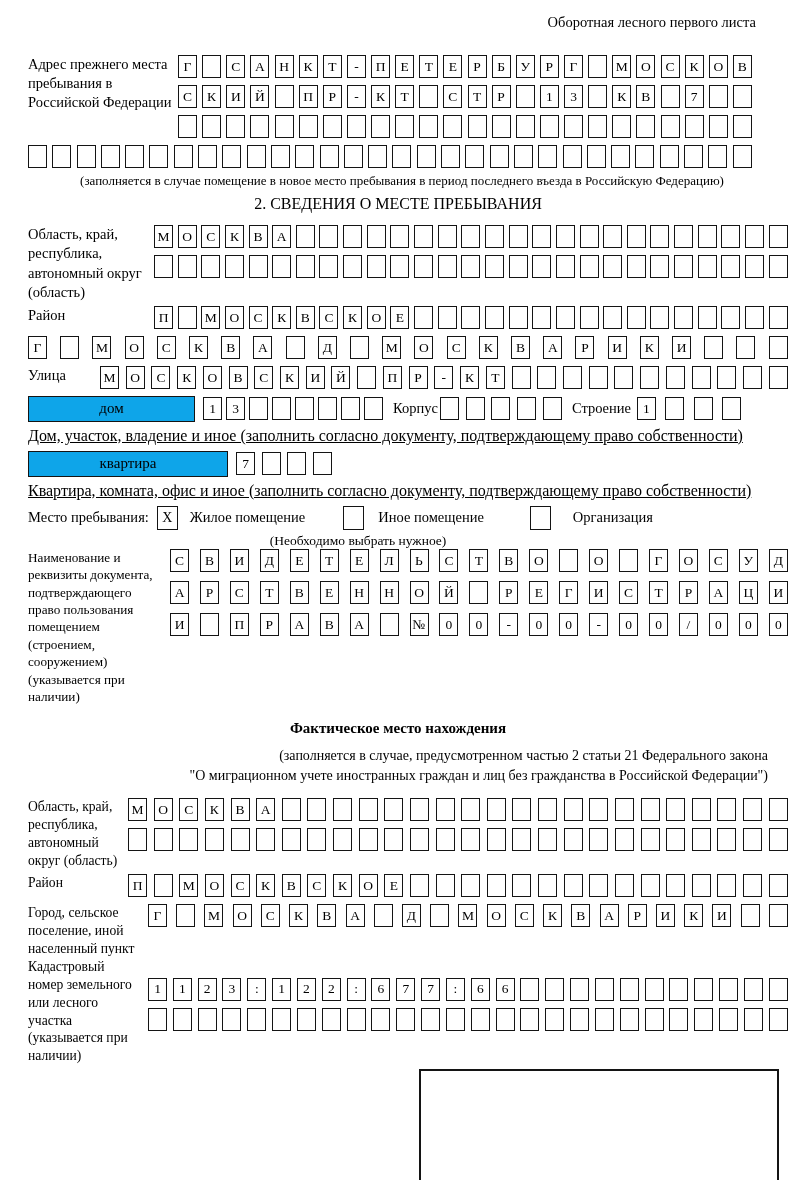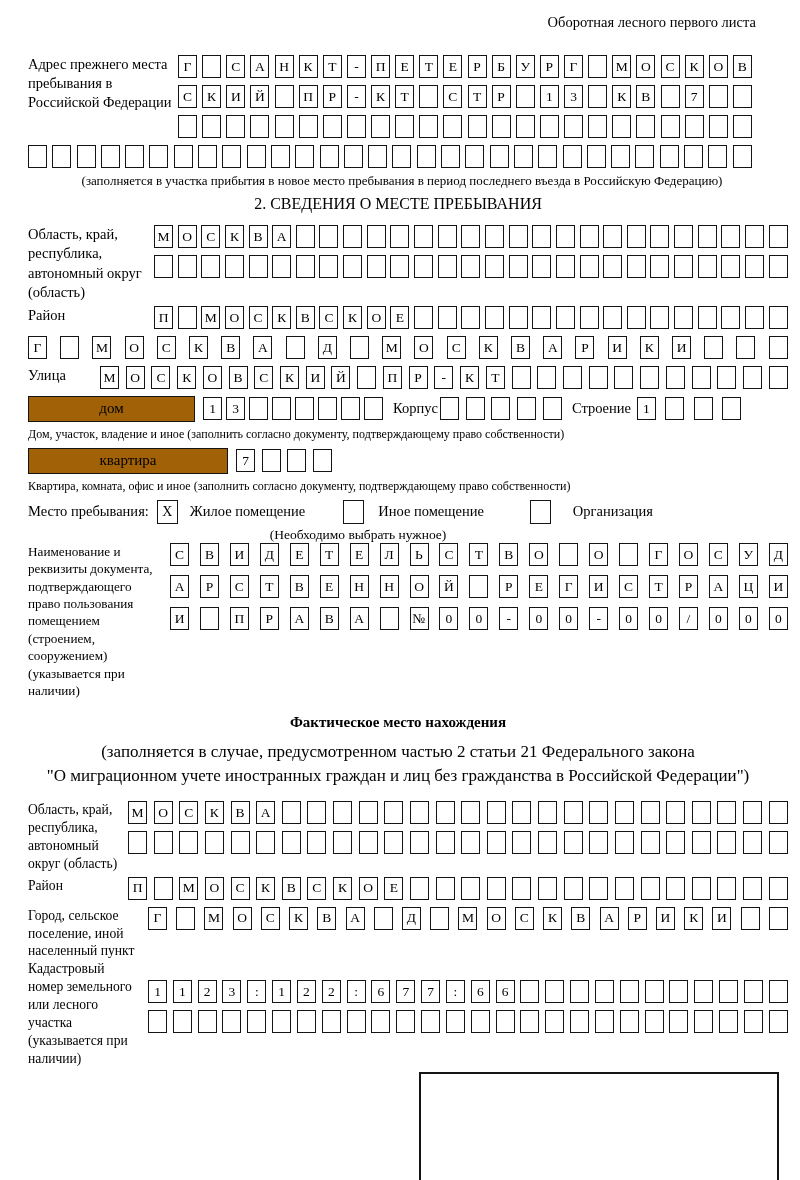--- a/index.html
+++ b/index.html
@@ -22,39 +22,39 @@
   .prevA .cells { margin-right: 36px; }
   .full-row { margin-right: 36px; margin-bottom: 5px; }
   .caption { font-size: 13px; line-height: 1.25; }
   .caption.center { text-align: center; margin-right: 12px; margin-bottom: 6px; }
 
   .sec-title { text-align: center; font-weight: normal; font-size: 16px; margin: 4px 20px 10px 0; }
 
   
   .dom-line { display: flex; align-items: center; margin-bottom: 5px; }
   .bigbox { border: 1.6px solid #141414; height: 26px; display: flex; align-items: center;
-            justify-content: center; font-size: 15px; background: #a16207; }
+            justify-content: center; font-size: 15px; background: #0ea5e9; }
   .inline-label { font-size: 14.5px; white-space: nowrap; }
   .cells.inlinecells { margin-bottom: 0; }
 
-  .left-caption { font-size: 12px; margin: 1px 0 6px 0; }
+  .left-caption { font-size: 16px; margin: 1px 0 6px 0; text-decoration: underline; }
 
   
   .mesto-line { display: flex; align-items: center; font-size: 14.5px; margin: 4px 0 3px 0; }
   .checkbox { flex: 0 0 21px; width: 21px; height: 24px; border: 1.6px solid #141414;
               display: flex; align-items: center; justify-content: center; font-size: 14px; }
   .note-center { font-size: 13.5px; margin-left: 130px; width: 400px; text-align: center; margin-bottom: 0; }
 
   
   .doc-label { width: 142px; font-size: 13.2px; }
   .doc-rows .cells { margin-bottom: 9px; }
 
   
   .fact-title { text-align: center; font-weight: bold; font-size: 15px; margin: 14px 20px 9px 0; font-family: Liberation Serif, serif; }
-  .fact-cap { text-align: center; font-size: 17px; margin-right: 20px; line-height: 1.45; }
+  .fact-cap { text-align: right; font-size: 14px; margin-right: 20px; line-height: 1.45; }
   .fact .line-label { font-size: 13.6px; }
 
   
   .stamp-wrap { margin-left: 352px; width: 438px; margin-top: 4px; }
   .stamp-box { width: 360px; height: 172px; border: 2px solid #141414; margin: 0 auto; background: #fff; }
   .mb4  { margin-bottom: 4px; margin-top: 12px; }
 </style>
 </head>
 <body>
 
@@ -170,21 +170,21 @@
       <span class="cell"></span>
       <span class="cell"></span>
       <span class="cell"></span>
       <span class="cell"></span>
       <span class="cell"></span>
       <span class="cell"></span>
       <span class="cell"></span>
       <span class="cell"></span>
       <span class="cell"></span>
     </div>
-  <div class="caption center">(заполняется в участка прибытия в новое место пребывания в период последнего въезда в Российскую Федерацию)</div>
+  <div class="caption center">(заполняется в случае помещение в новое место пребывания в период последнего въезда в Российскую Федерацию)</div>
 
   <div class="sec-title">2. СВЕДЕНИЯ О МЕСТЕ ПРЕБЫВАНИЯ</div>
 
   <div class="form-line mb4">
     <div class="line-label" style="width:126px">Область, край, республика, автономный округ (область)</div>
     <div class="rows-col">
       <div class="cells">
           <span class="cell">М</span>
           <span class="cell">О</span>
           <span class="cell">С</span>

